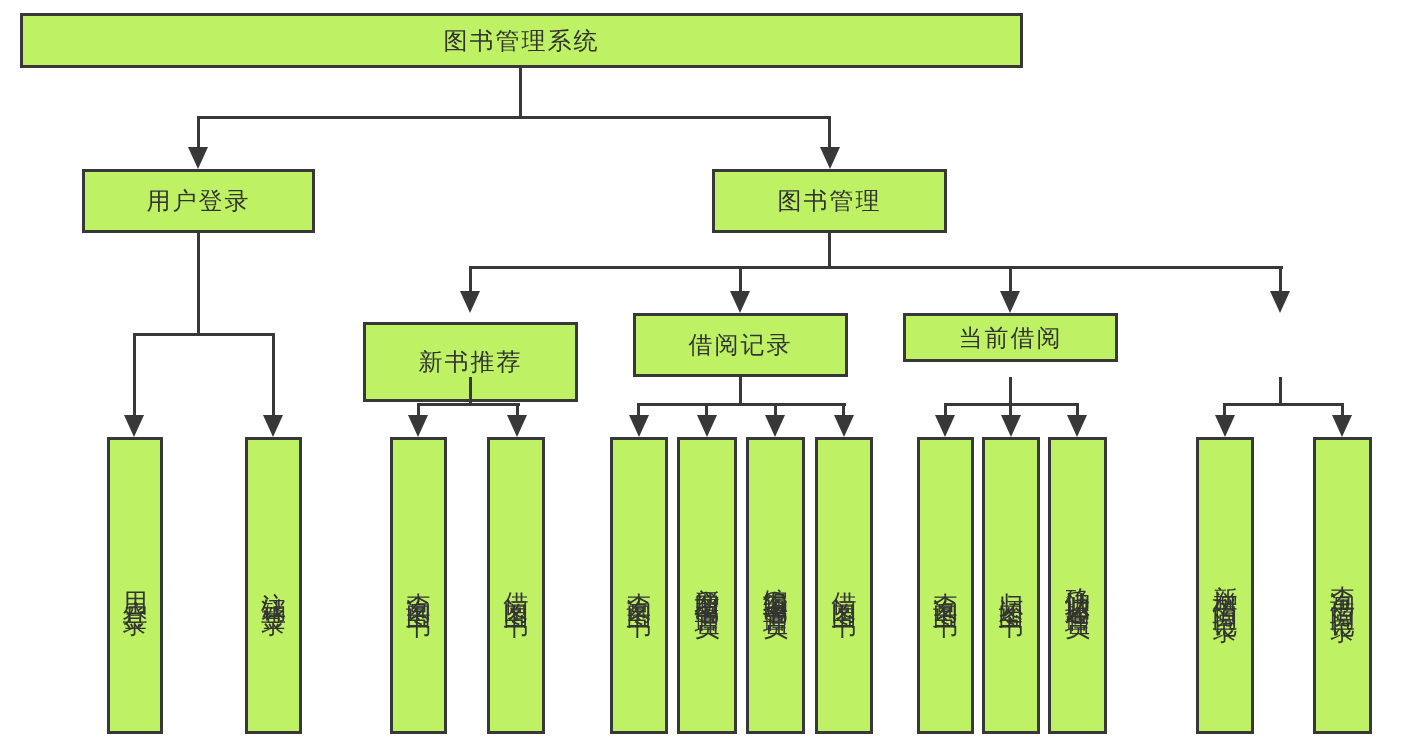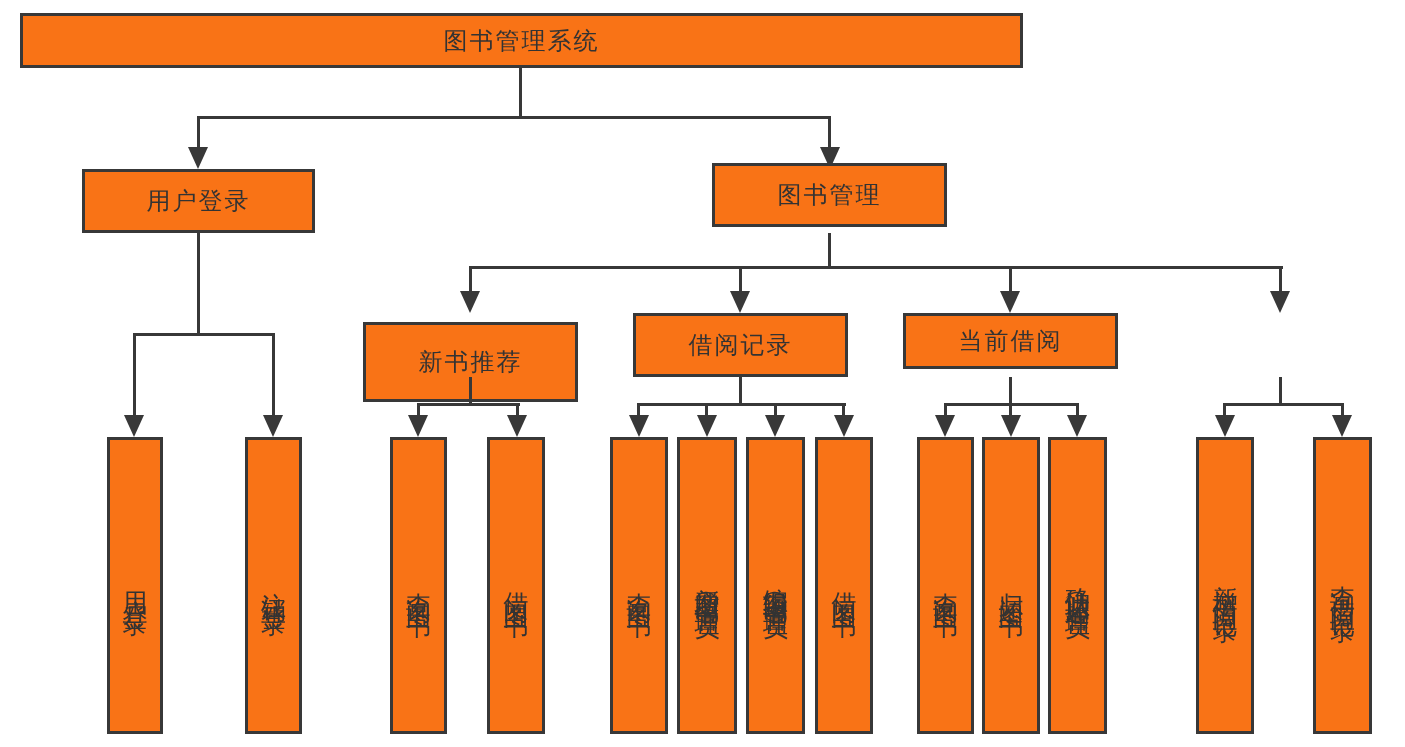--- a/index.html
+++ b/index.html
@@ -7,21 +7,21 @@
     position:relative;
     width:1405px;height:747px;
     background:var(--bg,#ffffff);
     font-family:"Liberation Sans","DejaVu Sans",sans-serif;
     overflow:hidden;
   }
   .box{
     position:absolute;
     box-sizing:border-box;
     border:3px solid var(--line,#383838);
-    background:#f97316;
+    background:#bef264;
     display:flex;align-items:center;justify-content:center;
     color:var(--text,#333333);
   }
   .hbox span{
     font-size:24px;
     letter-spacing:2px;
     white-space:nowrap;
   }
   .vbox span{
     writing-mode:vertical-rl;
@@ -63,21 +63,21 @@
   <div class="ln" style="left:519px;top:68px;width:3px;height:50px"></div>
   <div class="ln" style="left:197px;top:116px;width:634px;height:3px"></div>
   <div class="ln" style="left:197px;top:116px;width:3px;height:32px"></div>
   <div class="arr" style="left:188px;top:147px"></div>
   <div class="ln" style="left:828px;top:116px;width:3px;height:32px"></div>
   <div class="arr" style="left:820px;top:147px"></div>
 
   <div class="box hbox" style="left:82px;top:169px;width:233px;height:64px">
     <span>用户登录</span>
   </div>
-  <div class="box hbox" style="left:712px;top:163px;width:235px;height:64px">
+  <div class="box hbox" style="left:712px;top:169px;width:235px;height:64px">
     <span>图书管理</span>
   </div>
 
   <div class="ln" style="left:197px;top:233px;width:3px;height:103px"></div>
   <div class="ln" style="left:133px;top:333px;width:142px;height:3px"></div>
   <div class="ln" style="left:133px;top:333px;width:3px;height:82px"></div>
   <div class="arr" style="left:124px;top:415px"></div>
   <div class="ln" style="left:272px;top:333px;width:3px;height:82px"></div>
   <div class="arr" style="left:263px;top:415px"></div>
 
@@ -91,21 +91,21 @@
   <div class="arr" style="left:1000px;top:291px"></div>
   <div class="ln" style="left:1279px;top:266px;width:3px;height:26px"></div>
   <div class="arr" style="left:1270px;top:291px"></div>
 
   <div class="box hbox" style="left:363px;top:322px;width:215px;height:80px">
     <span>新书推荐</span>
   </div>
   <div class="box hbox" style="left:633px;top:313px;width:215px;height:64px">
     <span>借阅记录</span>
   </div>
-  <div class="box hbox" style="left:903px;top:313px;width:215px;height:56px">
+  <div class="box hbox" style="left:903px;top:313px;width:215px;height:49px">
     <span>当前借阅</span>
   </div>
 
   <div class="ln" style="left:469px;top:377px;width:3px;height:29px"></div>
   <div class="ln" style="left:417px;top:403px;width:103px;height:3px"></div>
   <div class="ln" style="left:417px;top:403px;width:3px;height:14px"></div>
   <div class="arr" style="left:408px;top:415px"></div>
   <div class="ln" style="left:516px;top:403px;width:3px;height:14px"></div>
   <div class="arr" style="left:507px;top:415px"></div>
 

